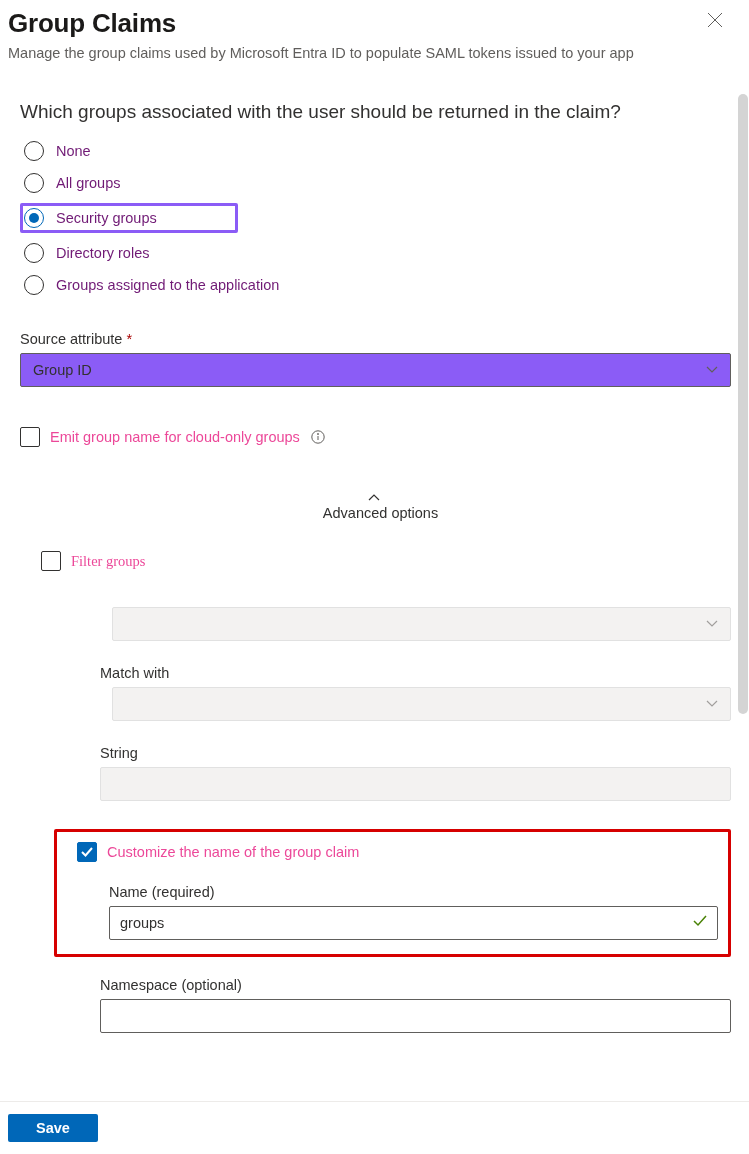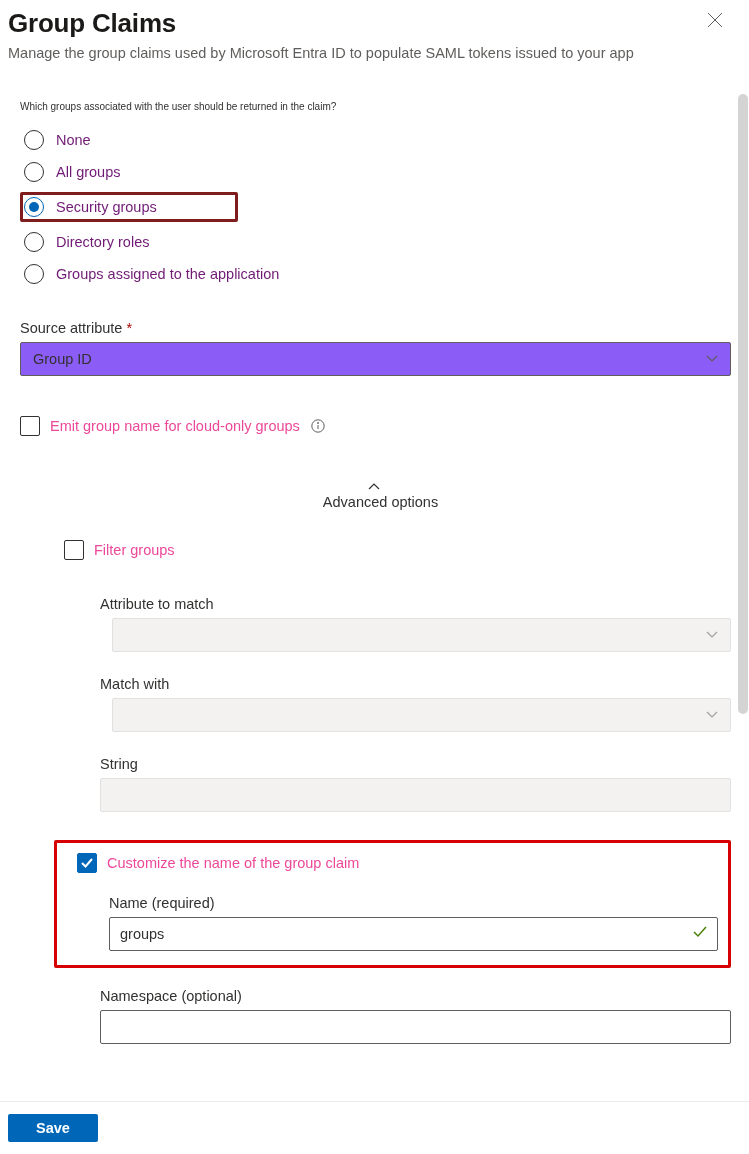--- a/index.html
+++ b/index.html
@@ -50,37 +50,37 @@
       padding: 4px 8px;
       font-weight: 300;
     }
     .subtitle {
       font-size: 14.5px;
       color: #605e5c;
       margin-bottom: 38px;
       line-height: 1.4;
     }
     .question {
-      font-size: 10px;
+      font-size: 19px;
       color: #323130;
       margin-bottom: 16px;
       margin-left: 12px;
     }
     .radio-group {
       margin-left: 12px;
     }
     .radio-row {
       display: flex;
       align-items: center;
       margin-bottom: 8px;
       cursor: pointer;
       padding: 2px 4px;
     }
     .radio-row.highlighted {
-      border: 3px solid #7f1d1d;
+      border: 3px solid #8b5cf6;
       border-radius: 2px;
       width: 218px;
       padding: 2px 1px;
     }
     .radio-circle {
       width: 20px;
       height: 20px;
       border: 1.5px solid #323130;
       border-radius: 50%;
       margin-right: 12px;
@@ -196,21 +196,22 @@
       margin-right: 14px;
       display: inline-flex;
       align-items: center;
       justify-content: center;
     }
     .accordion-label {
       font-size: 14.5px;
       color: #323130;
     }
     .indent-1 {
-      margin-left: 56px;
+      margin-left: 33px;
+      font-family: Liberation Serif, serif;
     }
     .indent-2 {
       margin-left: 92px;
     }
     .sub-field-label {
       font-size: 14.5px;
       color: #323130;
       margin-bottom: 6px;
     }
     .text-input {
@@ -359,21 +360,20 @@
     </span>
     <span class="accordion-label">Advanced options</span>
   </div>
 
   <div class="indent-1 checkbox-row">
     <span class="checkbox-box"></span>
     <span class="checkbox-label">Filter groups</span>
   </div>
 
   <div class="indent-2 space-top-36">
-    <div class="sub-field-label">Attribute to match</div>
     <div class="dropdown empty">
       <span class="dropdown-value"></span>
       <span class="chevron-down">
         <svg width="12" height="8" viewBox="0 0 12 8" fill="none" stroke="#a19f9d" stroke-width="1.2">
           <polyline points="1,1 6,6 11,1"></polyline>
         </svg>
       </span>
     </div>
   </div>
 

